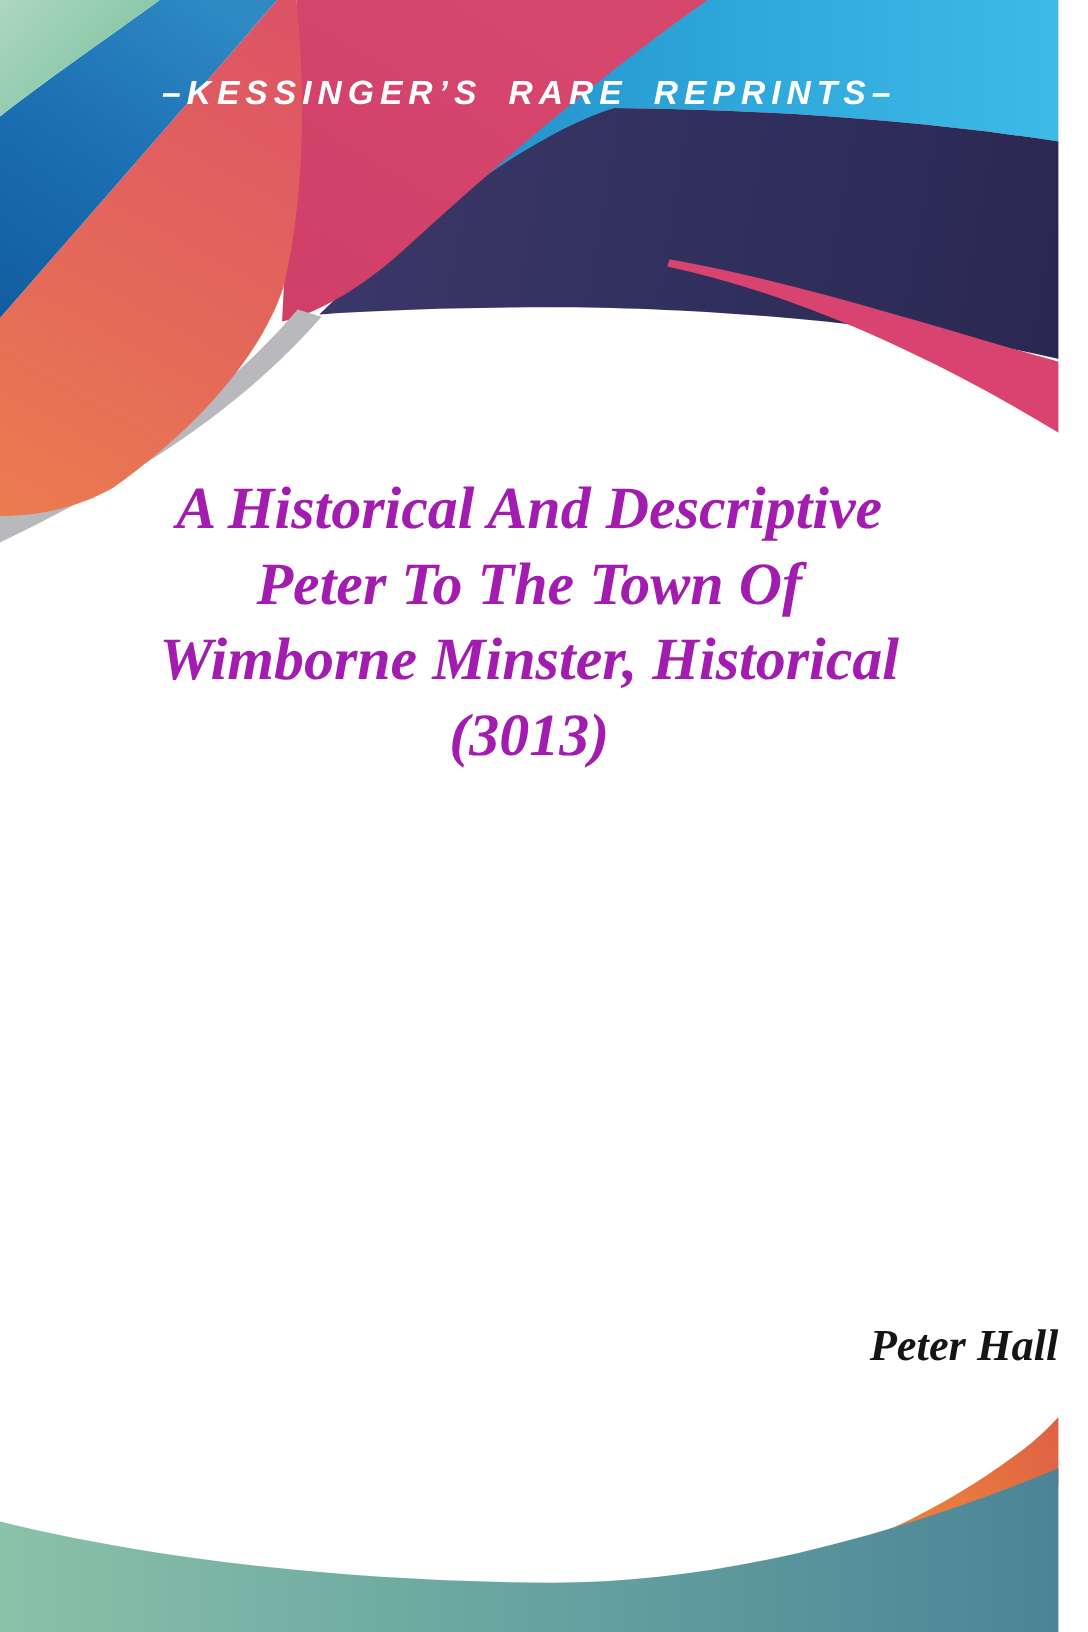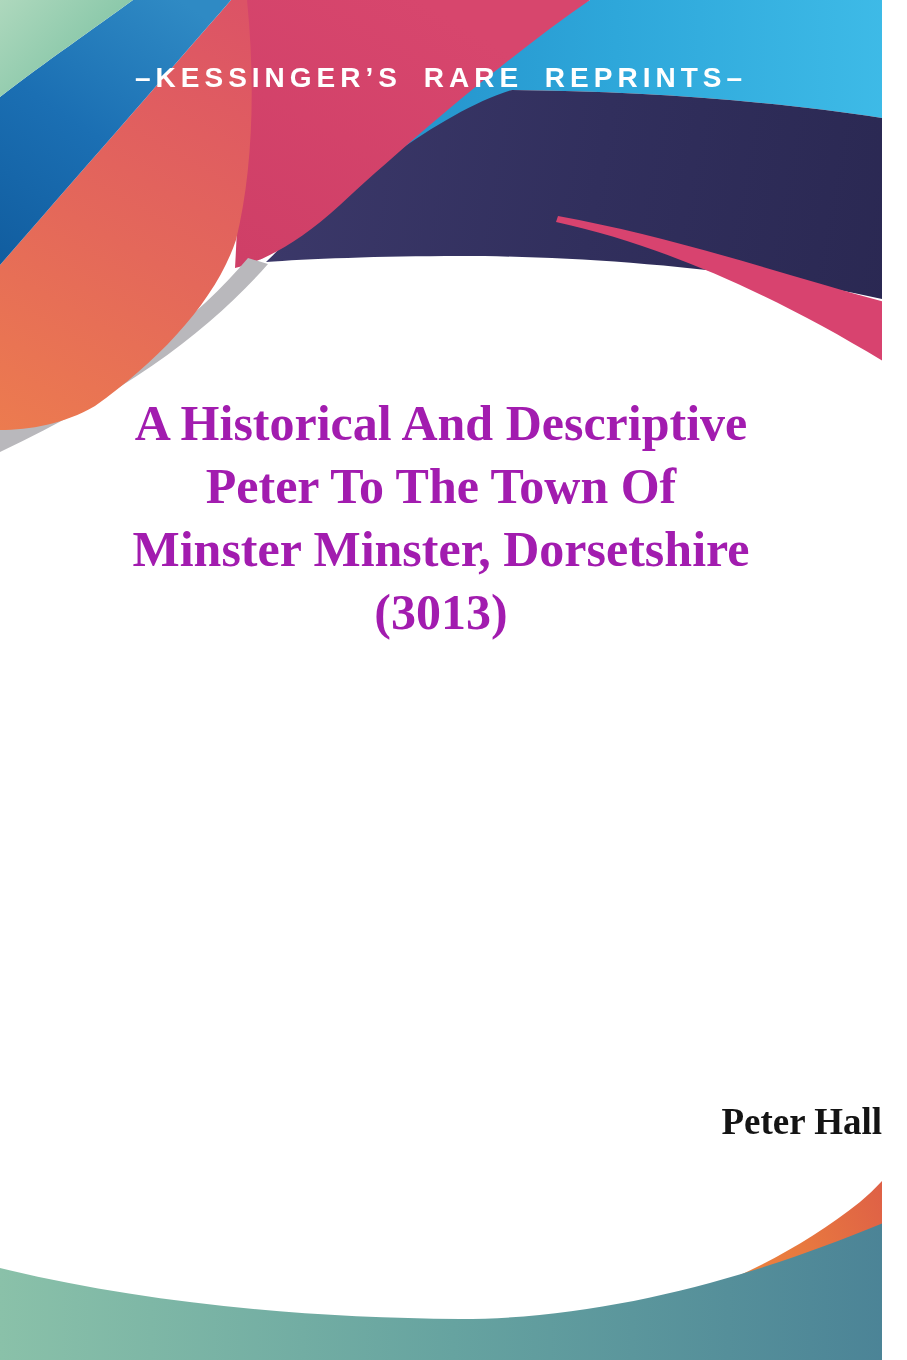--- a/index.html
+++ b/index.html
@@ -3,20 +3,21 @@
 <meta charset="utf-8">
 <style>
   html, body { margin: 0; padding: 0; }
   body { width: 907px; height: 1360px; background: #ffffff; font-family: "Liberation Sans", sans-serif; }
   .cover {
     position: relative;
     width: 882px;
     height: 1360px;
     overflow: hidden;
     background: #ffffff;
+    font-style: italic;
   }
   .deco { position: absolute; left: 0; display: block; }
   .deco-top { top: 0; z-index: 1; }
   .deco-bottom { bottom: 0; z-index: 1; }
   .banner {
     position: absolute;
     top: 62px;
     left: 0;
     width: 100%;
     z-index: 3;
@@ -108,21 +109,21 @@
     <path fill="url(#gradBlue)" d="M133,0 L231,0 C172,68 90,162 0,265 L0,97 C45,62 95,28 133,0 Z"></path>
 
     <path fill="url(#gradMint)" d="M0,0 L133,0 C95,28 45,62 0,97 Z"></path>
   </svg>
 
   <div class="banner">–KESSINGER’S RARE REPRINTS–</div>
 
   <div class="title">
     <div>A Historical And Descriptive</div>
     <div>Peter To The Town Of</div>
-    <div>Minster Minster, Dorsetshire</div>
+    <div>Wimborne Minster, Historical</div>
     <div>(3013)</div>
   </div>
 
   <div class="author">Peter Hall</div>
 
   <svg class="deco deco-bottom" width="907" height="220" viewBox="0 0 907 220" aria-hidden="true">
     <defs>
       <linearGradient id="gradTeal" x1="0" y1="170" x2="907" y2="170" gradientUnits="userSpaceOnUse">
         <stop offset="0" stop-color="#8ac1a9"></stop>
         <stop offset="0.5" stop-color="#66a3a0"></stop>

